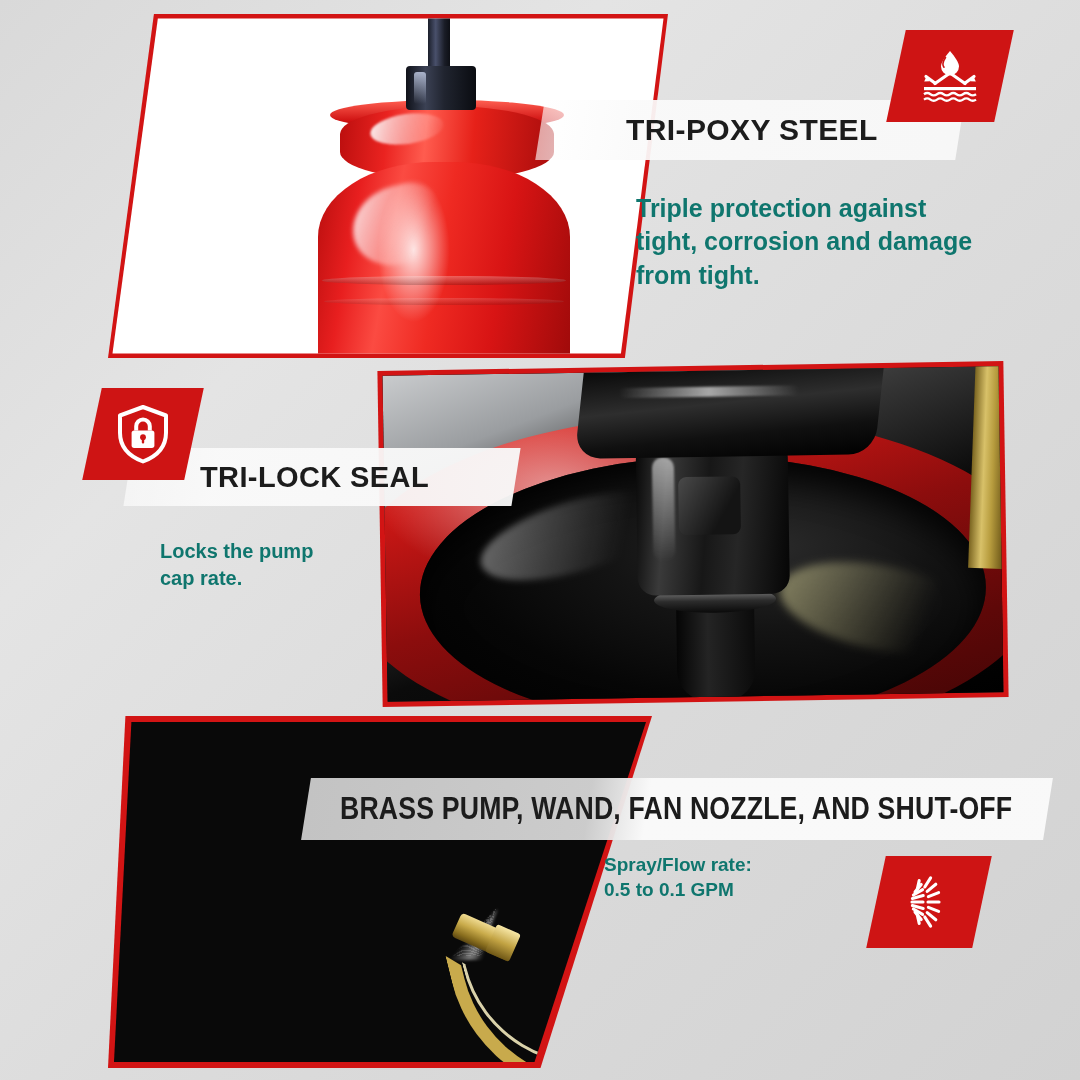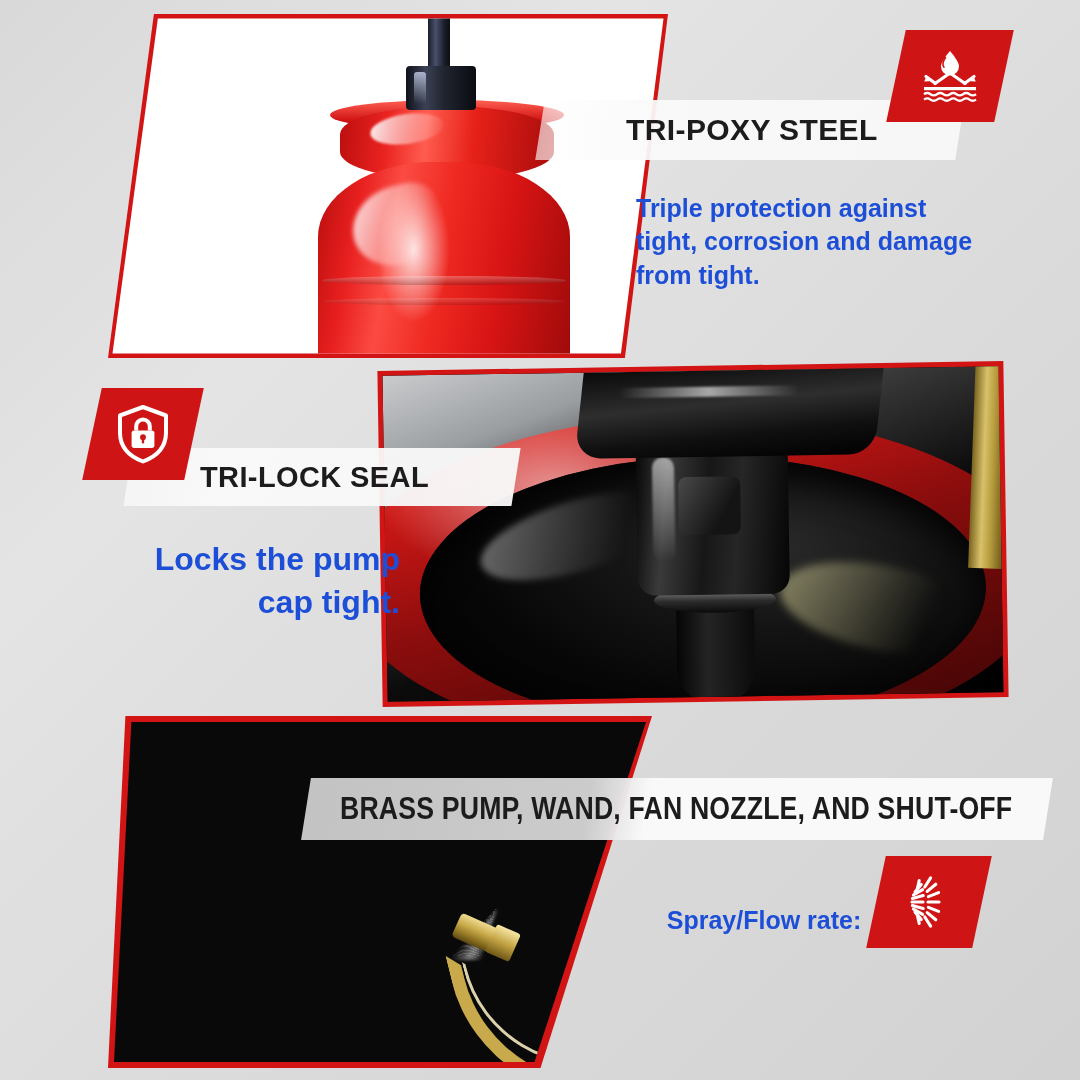--- a/index.html
+++ b/index.html
@@ -241,24 +241,24 @@
   .badge{
     position:absolute;background:#ce1414;
     transform:skewX(-12deg);display:flex;align-items:center;justify-content:center;
   }
   .badge svg{transform:skewX(12deg);}
   #badge-tripoxy{left:896px;top:30px;width:108px;height:92px;}
   #badge-trilock{left:92px;top:388px;width:102px;height:92px;}
   #badge-brass{left:876px;top:856px;width:106px;height:92px;}
 
   
-  .body-text{position:absolute;color:#1d4ed8;font-weight:bold;line-height:1.33;}
+  .body-text{position:absolute;color:#0f766e;font-weight:bold;line-height:1.33;}
   #text-tripoxy{left:636px;top:192px;width:360px;font-size:25px;}
-  #text-trilock{left:152px;top:538px;width:248px;font-size:32px;text-align:right;}
-  #text-brass{left:604px;top:904px;width:320px;font-size:25px;text-align:center;}
+  #text-trilock{left:160px;top:538px;width:248px;font-size:20px;}
+  #text-brass{left:604px;top:852px;width:320px;font-size:19px;}
   .body-text .ln{display:block;}
 </style>
 </head>
 <body>
 
 <div id="stage">
 
   <div class="panel" id="panel-tripoxy">
     <div class="inner">
       <div class="tank tank-collar-lip"></div>
@@ -327,21 +327,21 @@
       <path d="M29 4 6 12.5v17.2C6 44.6 15.5 53.4 29 58.5 42.5 53.4 52 44.6 52 29.7V12.5z" stroke="#fff" stroke-width="4" fill="none" stroke-linejoin="round"></path>
       <path d="M22.2 27.5v-4.2a6.8 6.8 0 0 1 13.6 0v4.2" stroke="#fff" stroke-width="4" fill="none"></path>
       <rect x="17.6" y="27.5" width="22.8" height="17.4" rx="2.6" fill="#fff"></rect>
       <circle cx="29" cy="34.2" r="2.9" fill="#ce1414"></circle>
       <rect x="27.8" y="35.4" width="2.4" height="5.2" rx="1.1" fill="#ce1414"></rect>
     </svg>
   </div>
 
   <div class="body-text" id="text-trilock">
     <span class="ln">Locks the pump</span>
-    <span class="ln">cap tight.</span>
+    <span class="ln">cap rate.</span>
   </div>
 
   <div class="panel" id="panel-brass">
     <div class="inner">
       <div class="spray-cone"></div>
       <div class="spray-streaks"></div>
       <div class="wand"></div>
       <div class="wand-gloss"></div>
       <div class="nozzle"></div>
       <div class="nozzle-nut"></div>
@@ -370,15 +370,16 @@
         <line x1="16.2" y1="-10.6" x2="24.8" y2="-17.8"></line>
         <line x1="16.2" y1="10.6" x2="24.8" y2="17.8"></line>
         <line x1="13.8" y1="-15" x2="19.6" y2="-24.2"></line>
         <line x1="13.8" y1="15" x2="19.6" y2="24.2"></line>
       </g>
     </svg>
   </div>
 
   <div class="body-text" id="text-brass">
     <span class="ln">Spray/Flow rate:</span>
+    <span class="ln">0.5 to 0.1 GPM</span>
   </div>
 
 </div>
 
 </body></html>

